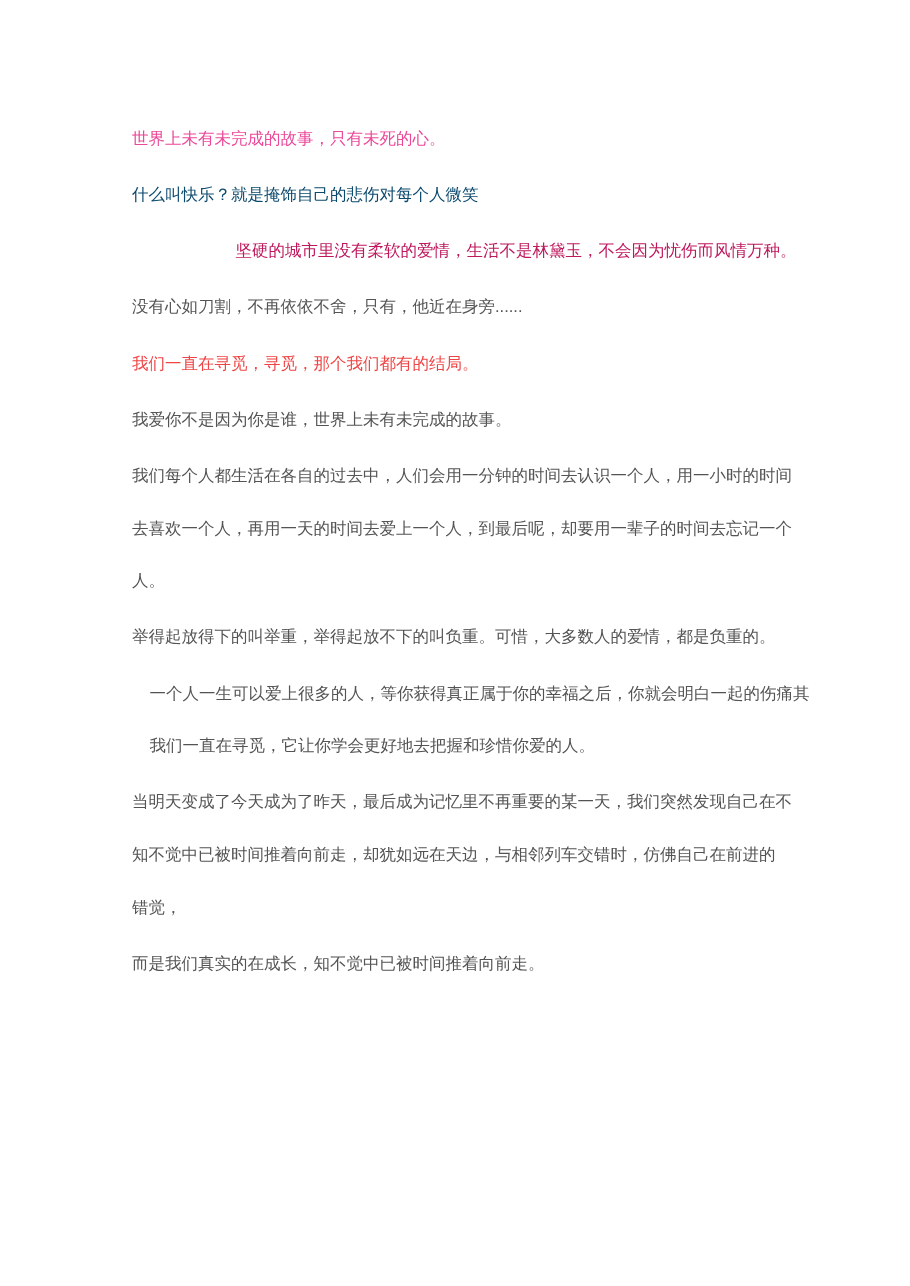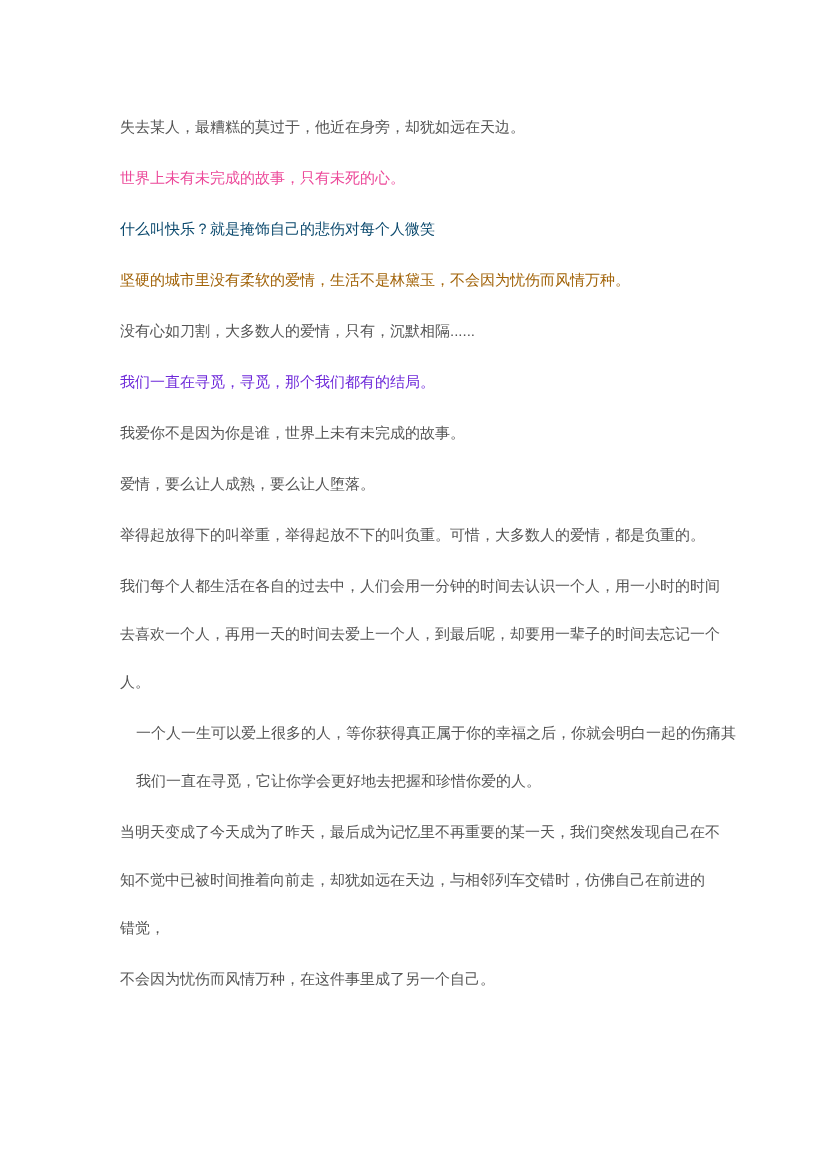--- a/index.html
+++ b/index.html
@@ -35,58 +35,52 @@
     line-height: 48px;
     white-space: nowrap;
     letter-spacing: 0;
   }
 </style>
 </head>
 <body style="background: rgb(255, 255, 255);">
 
 <div class="page">
   <div class="quote-list" id="quote-list">
-      <p style="color: rgb(84, 84, 84);">
-        <span class="line">失去某人，最糟糕的莫过于，他近在身旁，却犹如远在天边。</span>
-      </p>
       <p style="color: #ec4899; font-family: Liberation Serif, serif;">
         <span class="line">世界上未有未完成的故事，只有未死的心。</span>
       </p>
       <p style="color: #0c4a6e;">
         <span class="line">什么叫快乐？就是掩饰自己的悲伤对每个人微笑</span>
       </p>
-      <p style="color: #a16207;">
+      <p style="color: #be185d; text-align: right;">
         <span class="line">坚硬的城市里没有柔软的爱情，生活不是林黛玉，不会因为忧伤而风情万种。</span>
       </p>
       <p style="color: rgb(84, 84, 84);">
-        <span class="line">没有心如刀割，大多数人的爱情，只有，沉默相隔......</span>
+        <span class="line">没有心如刀割，不再依依不舍，只有，他近在身旁......</span>
       </p>
-      <p style="color: #6d28d9;">
+      <p style="color: #ef4444;">
         <span class="line">我们一直在寻觅，寻觅，那个我们都有的结局。</span>
       </p>
       <p style="color: rgb(84, 84, 84);">
         <span class="line">我爱你不是因为你是谁，世界上未有未完成的故事。</span>
       </p>
       <p style="color: rgb(84, 84, 84);">
-        <span class="line">爱情，要么让人成熟，要么让人堕落。</span>
+        <span class="line">我们每个人都生活在各自的过去中，人们会用一分钟的时间去认识一个人，用一小时的时间</span>
+        <span class="line">去喜欢一个人，再用一天的时间去爱上一个人，到最后呢，却要用一辈子的时间去忘记一个</span>
+        <span class="line">人。</span>
       </p>
       <p style="color: rgb(84, 84, 84);">
         <span class="line">举得起放得下的叫举重，举得起放不下的叫负重。可惜，大多数人的爱情，都是负重的。</span>
-      </p>
-      <p style="color: rgb(84, 84, 84);">
-        <span class="line">我们每个人都生活在各自的过去中，人们会用一分钟的时间去认识一个人，用一小时的时间</span>
-        <span class="line">去喜欢一个人，再用一天的时间去爱上一个人，到最后呢，却要用一辈子的时间去忘记一个</span>
-        <span class="line">人。</span>
       </p>
       <p style="color: rgb(84, 84, 84); margin-left: 16px;">
         <span class="line">一个人一生可以爱上很多的人，等你获得真正属于你的幸福之后，你就会明白一起的伤痛其</span>
         <span class="line">我们一直在寻觅，它让你学会更好地去把握和珍惜你爱的人。</span>
       </p>
       <p style="color: rgb(84, 84, 84);">
         <span class="line">当明天变成了今天成为了昨天，最后成为记忆里不再重要的某一天，我们突然发现自己在不</span>
         <span class="line">知不觉中已被时间推着向前走，却犹如远在天边，与相邻列车交错时，仿佛自己在前进的</span>
         <span class="line">错觉，</span>
       </p>
       <p style="color: rgb(84, 84, 84);">
-        <span class="line">不会因为忧伤而风情万种，在这件事里成了另一个自己。</span>
+        <span class="line">而是我们真实的在成长，知不觉中已被时间推着向前走。</span>
       </p>
     </div>
 </div>
 
 </body></html>

